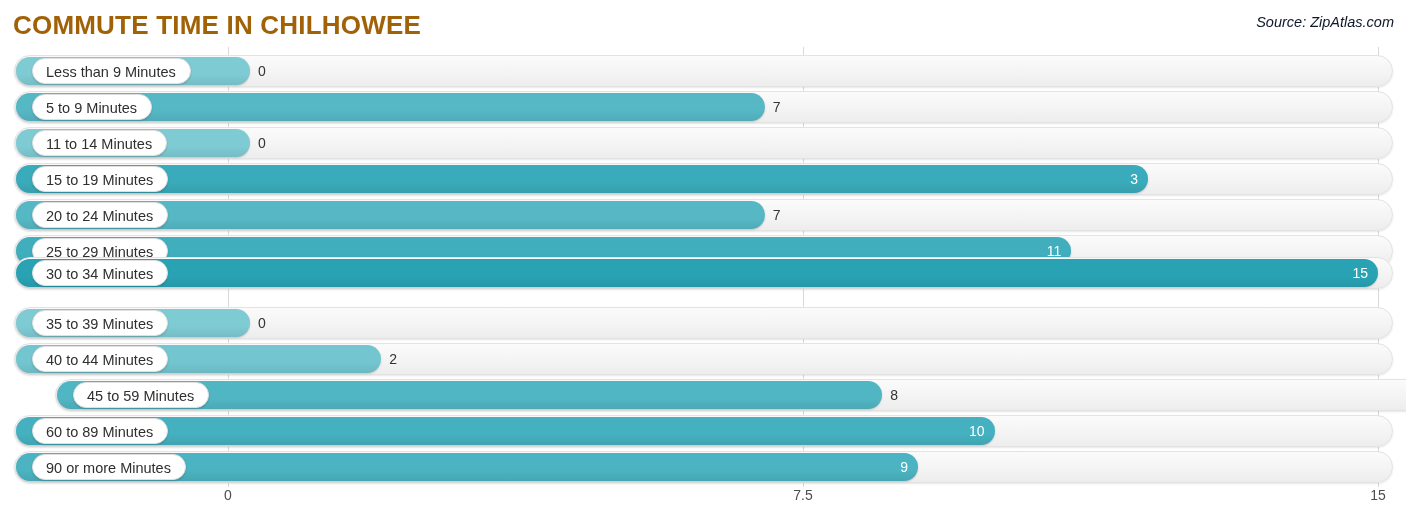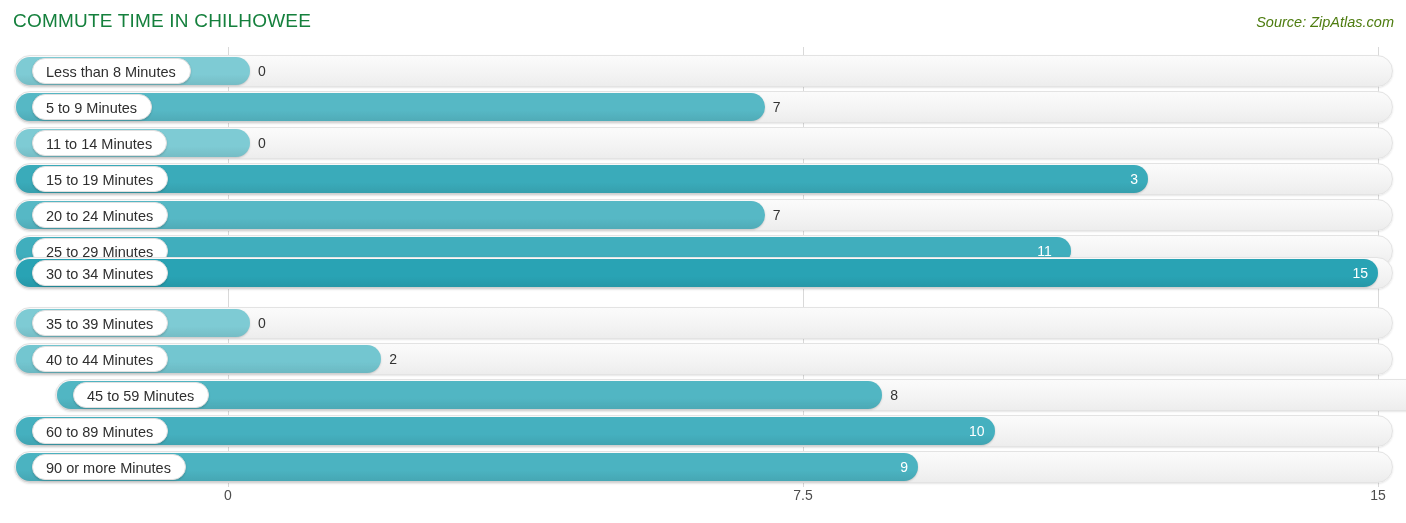--- a/index.html
+++ b/index.html
@@ -19,33 +19,33 @@
   #chart-root {
     position: absolute;
     inset: 0;
   }
 
   
   #chart-title {
     position: absolute;
     left: 13px;
     top: 10px;
-    font-size: 19px;
+    font-size: 26px;
     letter-spacing: 0.2px;
-    color: #15803d;
-    font-weight: 400;
+    color: #a16207;
+    font-weight: 700;
     white-space: nowrap;
   }
   #chart-source {
     position: absolute;
     right: 12px;
     top: 14px;
     font-size: 14.5px;
     font-style: italic;
-    color: #4d7c0f;
+    color: #0f172a;
     white-space: nowrap;
   }
 
   
   #plot {
     position: absolute;
     left: 0;
     top: 47px;
     width: 1406px;
     height: 440px;
@@ -153,21 +153,21 @@
   <div id="plot">
     <div id="gridlines">
         <div class="gridline" style="left: 228px;"></div>
         <div class="gridline" style="left: 803px;"></div>
         <div class="gridline" style="left: 1378px;"></div>
       </div>
     <div id="rows">
         <div class="row" style="top: 8px; width: 1406px;">
           <div class="track"></div>
           <div class="bar" style="width: 234px; background: linear-gradient(rgb(126, 203, 212) 0%, rgb(126, 203, 212) 62%, rgba(0, 0, 0, 0.07) 100%), rgb(126, 203, 212);"></div>
-          <div class="cat-pill">Less than 8 Minutes</div>
+          <div class="cat-pill">Less than 9 Minutes</div>
           <div class="val outside" style="left: 258px;">0</div>
         </div>
         <div class="row" style="top: 44px; width: 1282px;">
           <div class="track"></div>
           <div class="bar" style="width: 748.667px; background: linear-gradient(rgb(86, 184, 197) 0%, rgb(86, 184, 197) 62%, rgba(0, 0, 0, 0.07) 100%), rgb(86, 184, 197);"></div>
           <div class="cat-pill">5 to 9 Minutes</div>
           <div class="val outside" style="left: 772.667px;">7</div>
         </div>
         <div class="row" style="top: 80px; width: 1406px;">
           <div class="track"></div>
@@ -184,21 +184,21 @@
         <div class="row" style="top: 152px; width: 1406px;">
           <div class="track"></div>
           <div class="bar" style="width: 748.667px; background: linear-gradient(rgb(86, 184, 197) 0%, rgb(86, 184, 197) 62%, rgba(0, 0, 0, 0.07) 100%), rgb(86, 184, 197);"></div>
           <div class="cat-pill">20 to 24 Minutes</div>
           <div class="val outside" style="left: 772.667px;">7</div>
         </div>
         <div class="row" style="top: 188px; width: 1356px;">
           <div class="track"></div>
           <div class="bar" style="width: 1055.33px; background: linear-gradient(rgb(64, 174, 189) 0%, rgb(64, 174, 189) 62%, rgba(0, 0, 0, 0.07) 100%), rgb(64, 174, 189);"></div>
           <div class="cat-pill">25 to 29 Minutes</div>
-          <div class="val inside" style="left: 1037.33px; width: 24px; text-align: left;">11</div>
+          <div class="val inside" style="left: 1037.33px; width: 24px; text-align: right;">11</div>
         </div>
         <div class="row" style="top: 210px; width: 1406px;">
           <div class="track"></div>
           <div class="bar" style="width: 1362px; background: linear-gradient(rgb(41, 163, 180) 0%, rgb(41, 163, 180) 62%, rgba(0, 0, 0, 0.07) 100%), rgb(41, 163, 180);"></div>
           <div class="cat-pill">30 to 34 Minutes</div>
           <div class="val inside" style="left: 1344px; width: 24px; text-align: right;">15</div>
         </div>
         <div class="row" style="top: 260px; width: 1406px;">
           <div class="track"></div>
           <div class="bar" style="width: 234px; background: linear-gradient(rgb(126, 203, 212) 0%, rgb(126, 203, 212) 62%, rgba(0, 0, 0, 0.07) 100%), rgb(126, 203, 212);"></div>

